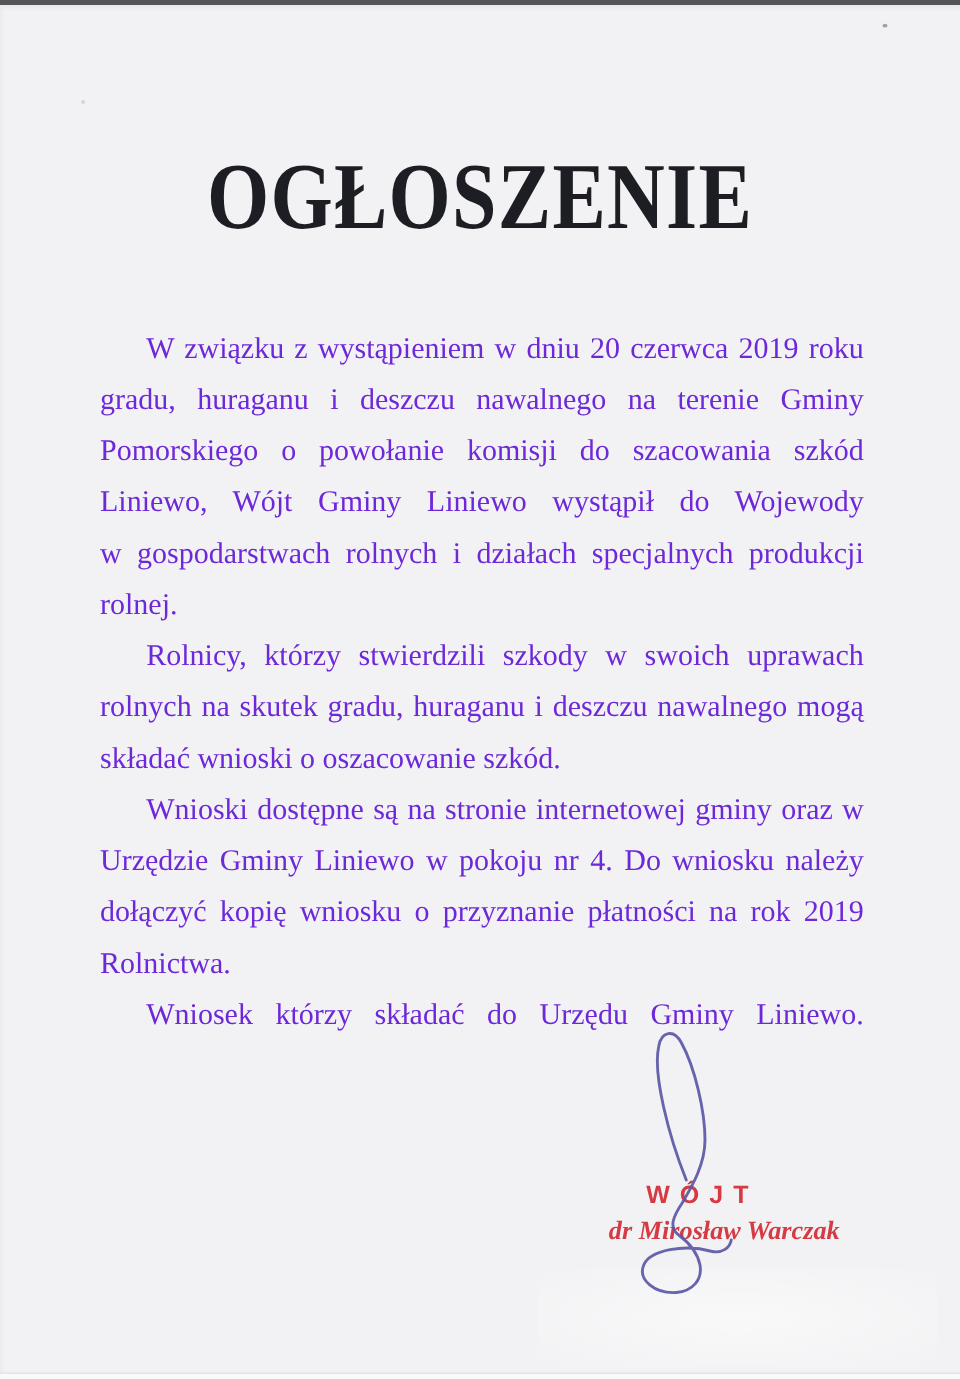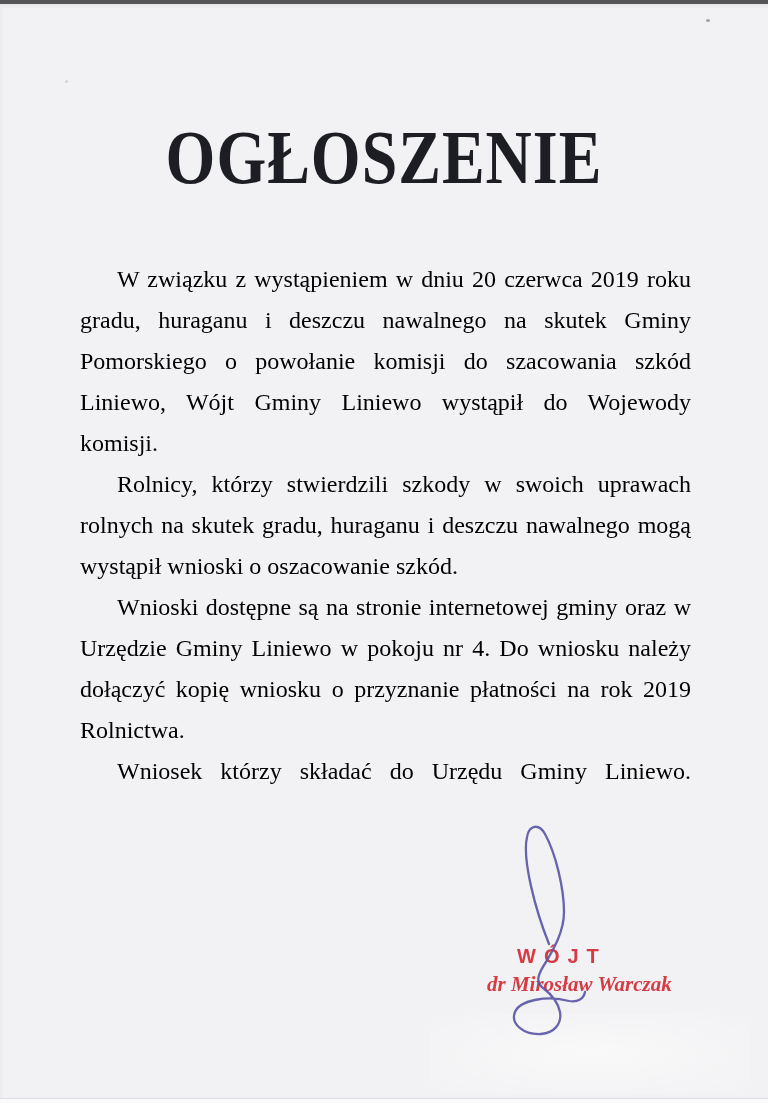--- a/index.html
+++ b/index.html
@@ -50,21 +50,21 @@
     font-size:64px;line-height:64px;font-weight:bold;
     letter-spacing:1px;
     color:#1d1d24;
     transform:scaleY(1.18);
     transform-origin:center center;
   }
 
   .body-text{
     position:absolute;left:80px;top:255px;width:611px;
     font-size:24px;line-height:41px;
-    color:#000000;
+    color:#6d28d9;
   }
   .line{
     text-align:justify;
     text-align-last:justify;
   }
   .line.first{ text-indent:37px; }
   .line.lastline{ text-align-last:left; }
 
   .sig-role{
     position:absolute;left:517px;top:942px;
@@ -93,28 +93,29 @@
   <div class="edge-top"></div>
   <div class="edge-left"></div>
   <div class="smudge"></div>
   <div class="speck1"></div>
   <div class="speck2"></div>
 
   <div class="doc-title">OGŁOSZENIE</div>
 
   <div class="body-text">
     <div class="line first">W związku z wystąpieniem w dniu 20 czerwca 2019 roku</div>
-    <div class="line">gradu, huraganu i deszczu nawalnego na skutek Gminy</div>
+    <div class="line">gradu, huraganu i deszczu nawalnego na terenie Gminy</div>
     <div class="line">Pomorskiego o powołanie komisji do szacowania szkód</div>
     <div class="line">Liniewo, Wójt Gminy Liniewo wystąpił do Wojewody</div>
-    <div class="line lastline">komisji.</div>
+    <div class="line">w gospodarstwach rolnych i działach specjalnych produkcji</div>
+    <div class="line lastline">rolnej.</div>
 
     <div class="line first">Rolnicy, którzy stwierdzili szkody w swoich uprawach</div>
     <div class="line">rolnych na skutek gradu, huraganu i deszczu nawalnego mogą</div>
-    <div class="line lastline">wystąpił wnioski o oszacowanie szkód.</div>
+    <div class="line lastline">składać wnioski o oszacowanie szkód.</div>
 
     <div class="line first">Wnioski dostępne są na stronie internetowej gminy oraz w</div>
     <div class="line">Urzędzie Gminy Liniewo w pokoju nr 4. Do wniosku należy</div>
     <div class="line">dołączyć kopię wniosku o przyznanie płatności na rok 2019</div>
     <div class="line lastline">Rolnictwa.</div>
 
     <div class="line first">Wniosek którzy składać do Urzędu Gminy Liniewo.</div>
   </div>
 
   <div class="sig-role">WÓJT</div>

